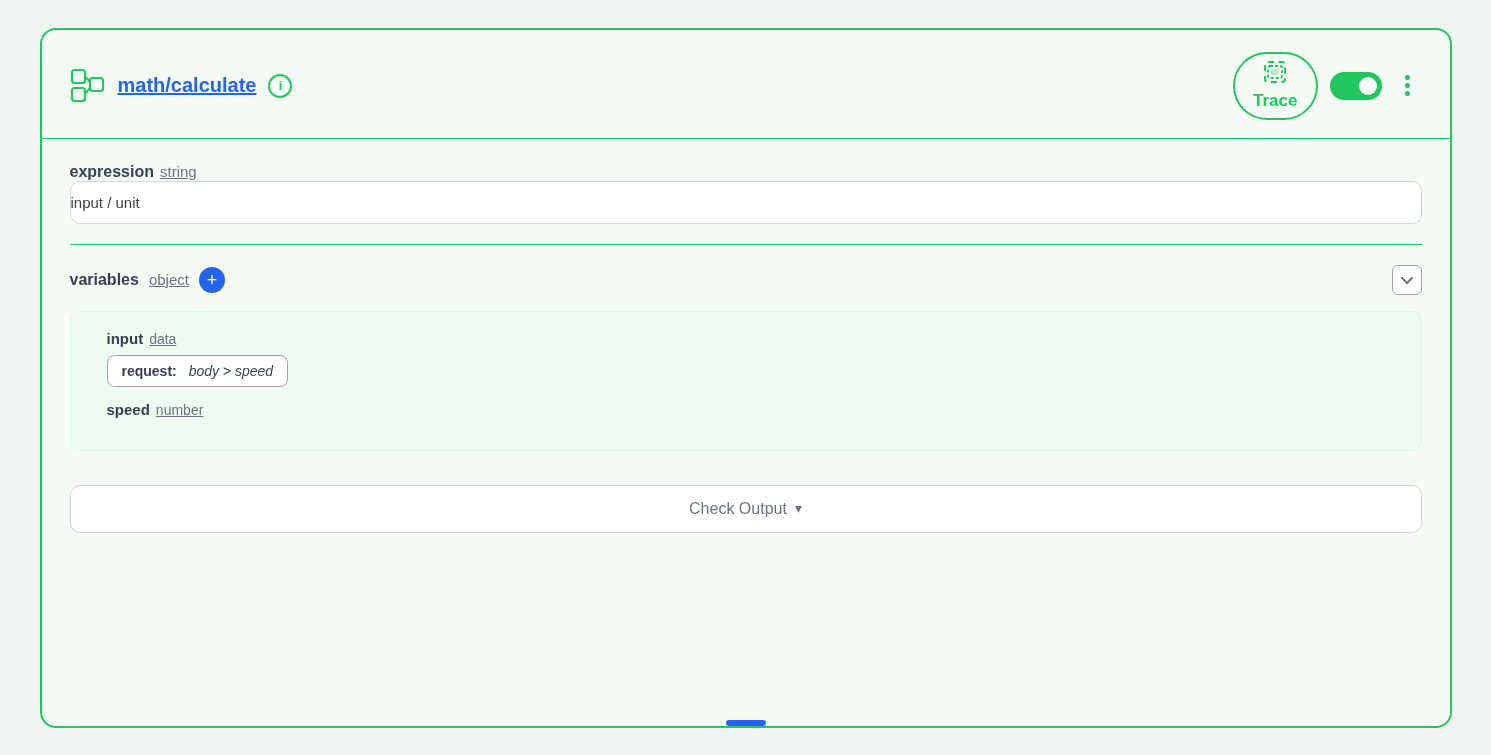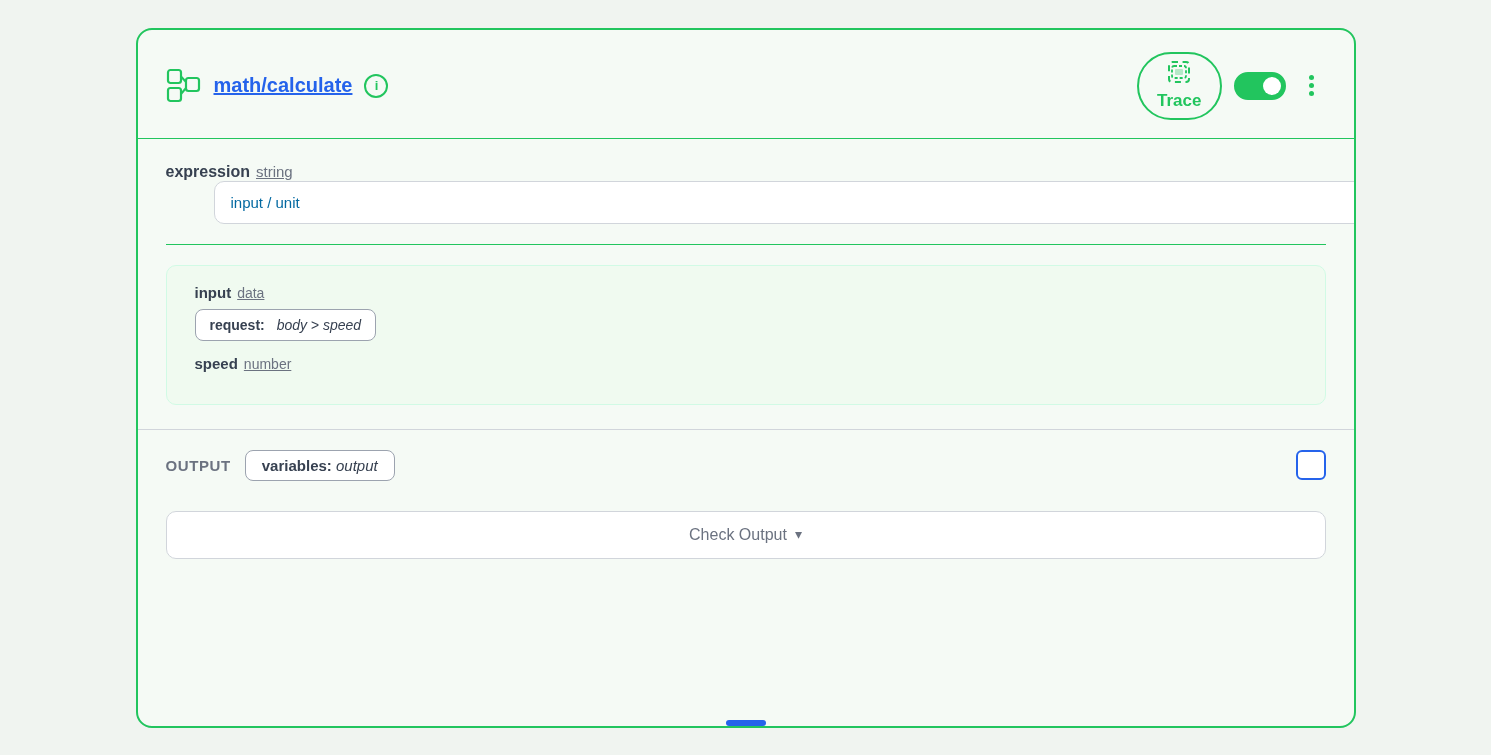--- a/index.html
+++ b/index.html
@@ -10,21 +10,21 @@
       align-items: center;
       justify-content: center;
       min-height: 100vh;
       padding: 20px;
     }
 
     .card {
       background: #f5faf5;
       border: 2.5px solid #22c55e;
       border-radius: 16px;
-      width: 1220px;
+      width: 1412px;
       min-height: 700px;
       padding: 0;
       position: relative;
       overflow: hidden;
     }
 
     
     .card-header {
       display: flex;
       align-items: center;
@@ -148,26 +148,25 @@
       color: #6b7280;
       text-decoration: underline;
       font-size: 15px;
       margin-left: 6px;
     }
 
     .text-input {
       width: 100%;
       border: 1.5px solid #d1d5db;
       border-radius: 10px;
-      padding: 12px 16px;
-      font-size: 15px;
-      color: #0369a1;
+      padding: 12px 0;
+      font-size: 15px;
+      color: #404040;
       background: white;
       outline: none;
-      margin-left: 48px;
     }
 
     .section-divider {
       border: none;
       border-top: 1.5px solid #22c55e;
       margin: 20px 0;
     }
 
     .variables-header {
       display: flex;
@@ -215,21 +214,21 @@
       justify-content: center;
       cursor: pointer;
       color: #6b7280;
       font-size: 14px;
     }
 
     .variables-inner {
       background: #f0faf0;
       border: 1.5px solid #d1fae5;
       border-radius: 10px;
-      padding: 18px 28px;
+      padding: 18px 36px;
     }
 
     .var-row {
       margin-bottom: 14px;
     }
 
     .var-label {
       font-size: 15px;
       font-weight: 700;
       color: #374151;
@@ -398,47 +397,50 @@
 
     <div class="var-row">
       <div class="field-label">
         <span>expression</span><span class="type-hint">string</span>
       </div>
       <input class="text-input" type="text" value="input / unit" style="">
     </div>
 
     <hr class="section-divider">
 
+    <div class="variables-header">
+      <span class="variables-label">variables</span>
+      <span class="object-link">object</span>
+      <div class="add-button">+</div>
+      <div class="collapse-btn">
+        <svg width="14" height="10" viewBox="0 0 14 10" fill="none">
+          <path d="M2 3L7 8L12 3" stroke="#6b7280" stroke-width="2" stroke-linecap="round"></path>
+        </svg>
+      </div>
+    </div>
 
     <div class="variables-inner">
 
       <div class="var-row">
         <div class="var-label">
           <span>input</span><span class="type-hint">data</span>
         </div>
         <div class="reference-pill">
           <strong>request:</strong>&nbsp;<em>body &gt; speed</em>
         </div>
       </div>
 
       <div class="var-row">
         <div class="var-label">
           <span>speed</span><span class="type-hint">number</span>
         </div>
       </div>
     </div>
   </div>
 
-  <div class="output-section">
-    <span class="output-label">OUTPUT</span>
-    <div class="output-badge">
-      <strong>variables:</strong> <em>output</em>
-    </div>
-    <div class="checkbox-square"></div>
-  </div>
 
   <div class="check-output-bar">
     <span>Check Output</span>
     <span class="chevron-down">▾</span>
   </div>
 
   <div class="bottom-indicator"></div>
 
 </div>
 

